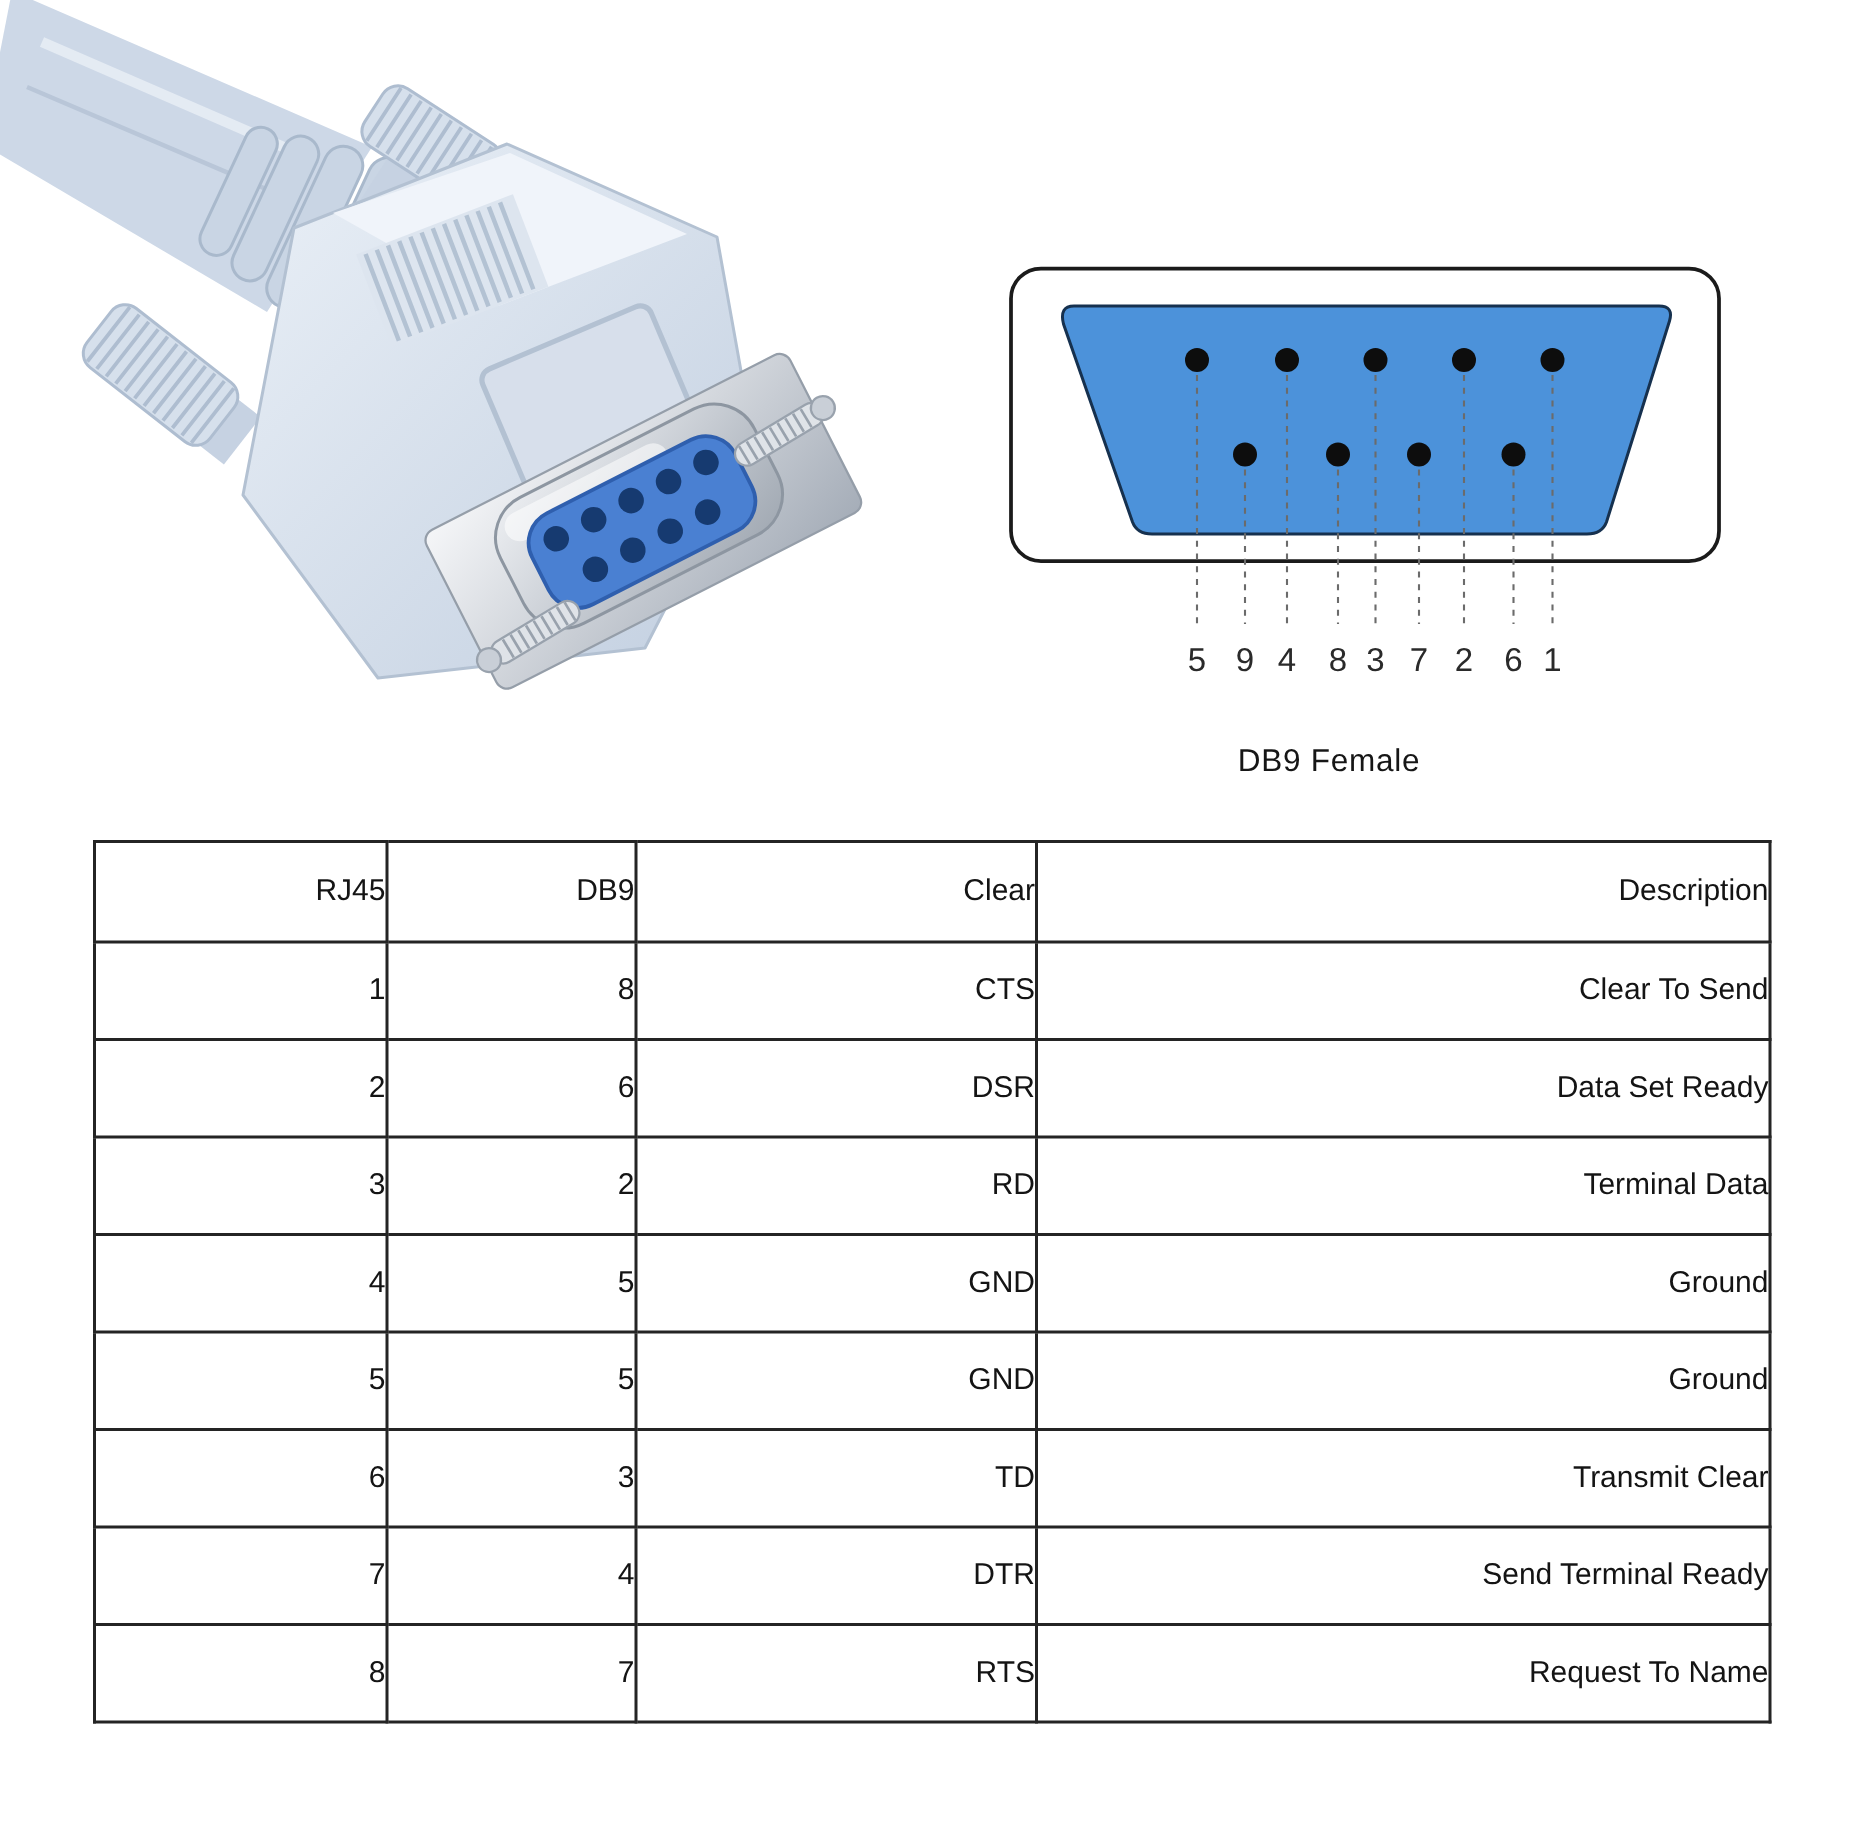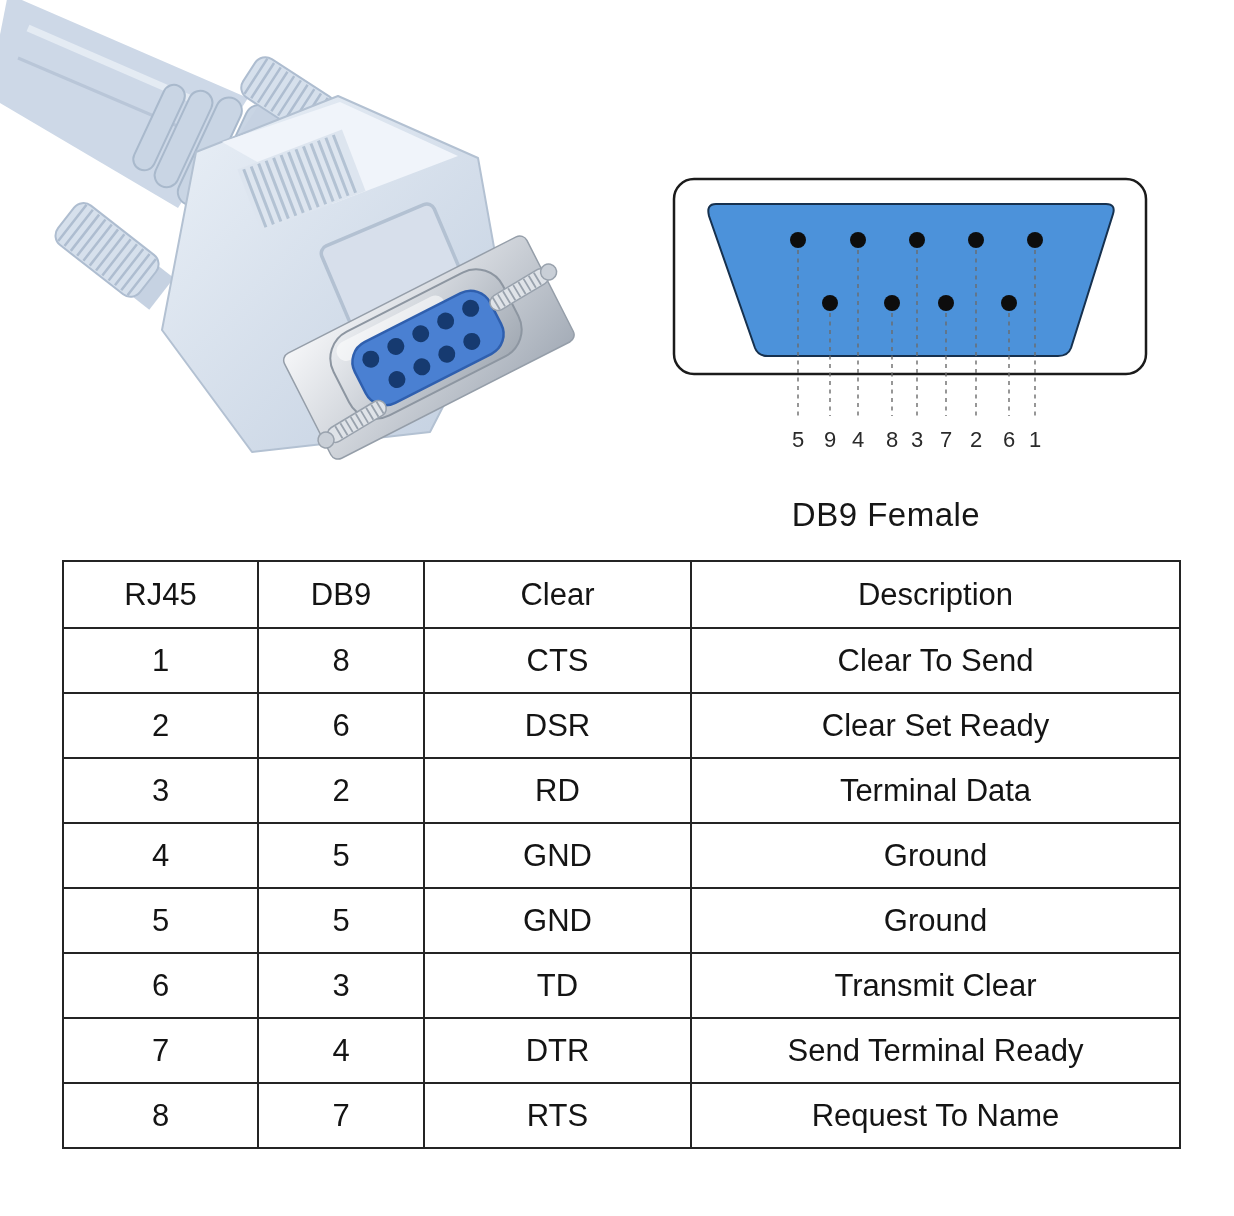--- a/index.html
+++ b/index.html
@@ -5,30 +5,30 @@
   html,body{margin:0;padding:0;background:#ffffff;}
   .page{
     position:relative;width:1234px;height:1216px;background:#ffffff;
     font-family:"Liberation Sans",sans-serif;overflow:hidden;
   }
   .photo{position:absolute;left:0;top:0;width:580px;height:480px;}
   .pinout{position:absolute;left:650px;top:170px;width:534px;height:290px;}
   .pinout text{font-family:"Liberation Sans",sans-serif;font-size:22px;fill:#2a2a2a;}
   .diagram-title{
     position:absolute;left:686px;top:496px;width:400px;text-align:center;
-    font-size:33px;color:#161616;letter-spacing:.5px;
+    font-size:21px;color:#161616;letter-spacing:.5px;
   }
   .pin-table{
     position:absolute;left:62px;top:560px;width:1117px;
     border-collapse:collapse;table-layout:fixed;color:#141414;
     border:2px solid #242424;
   }
   .pin-table th,.pin-table td{
-    border:2px solid #242424;text-align:center;vertical-align:middle;
-    font-weight:400;font-size:31px;padding:0;
+    border:2px solid #242424;text-align:right;vertical-align:middle;
+    font-weight:400;font-size:20px;padding:0;
   }
   .pin-table thead tr{height:67px;}
   .pin-table tbody tr{height:65px;}
 </style>
 </head>
 <body>
 
 <div class="page">
 
   <svg class="photo" viewBox="0 0 580 480">
@@ -183,21 +183,21 @@
       <tr>
         <td>1</td>
         <td>8</td>
         <td>CTS</td>
         <td>Clear To Send</td>
       </tr>
       <tr>
         <td>2</td>
         <td>6</td>
         <td>DSR</td>
-        <td>Clear Set Ready</td>
+        <td>Data Set Ready</td>
       </tr>
       <tr>
         <td>3</td>
         <td>2</td>
         <td>RD</td>
         <td>Terminal Data</td>
       </tr>
       <tr>
         <td>4</td>
         <td>5</td>

